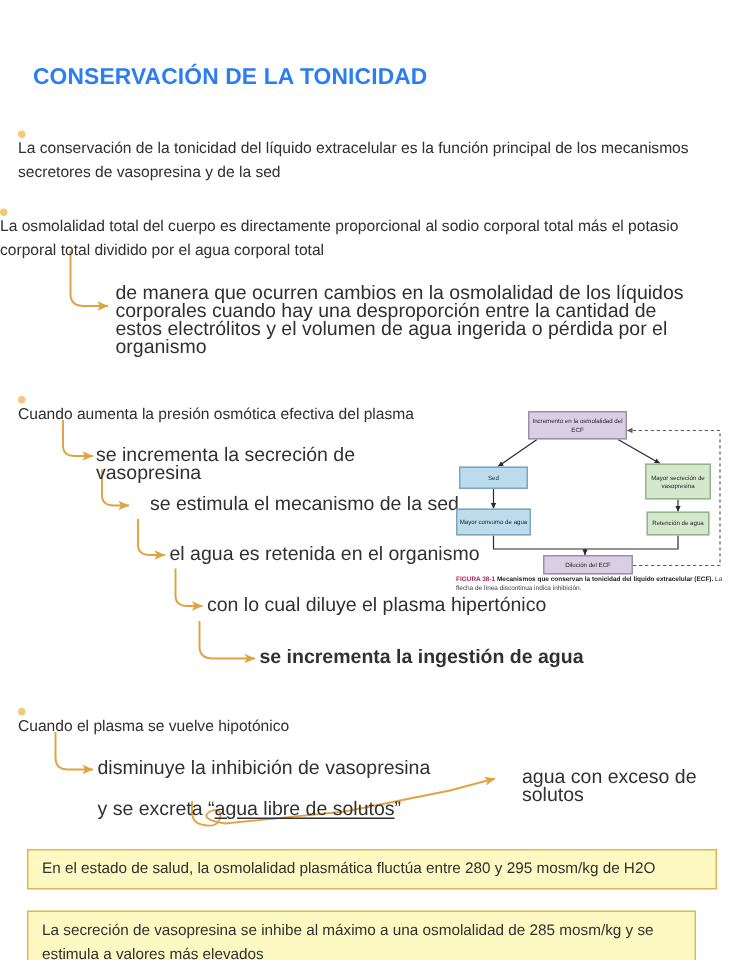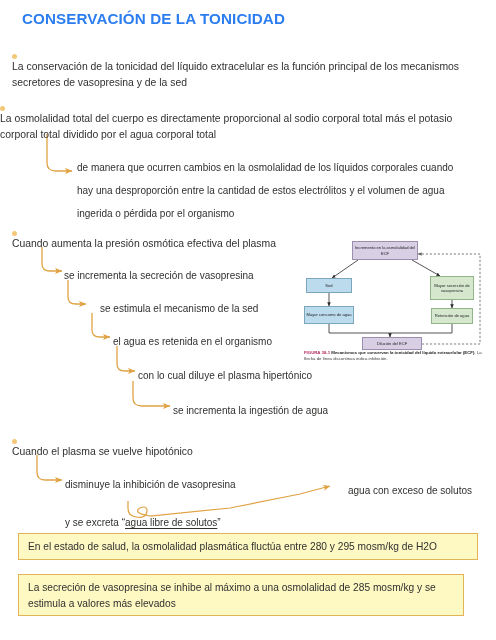--- a/index.html
+++ b/index.html
@@ -14,20 +14,21 @@
     font-family: "Liberation Sans", sans-serif;
     color: #2f2f33;
     overflow: hidden;
   }
 
   #slide {
     position: absolute;
     inset: 0;
     width: 496px;
     height: 504px;
+    margin-top: 33px;
   }
 
   
   .title {
     position: absolute;
     left: 22px;
     top: 10px;
     font-size: 15.2px;
     font-weight: bold;
     letter-spacing: 0.1px;
@@ -52,22 +53,22 @@
     border-radius: 50%;
     background: #f3c878;
     margin-top: 5px;
     margin-right: 3px;
   }
   .bullet .txt { display: block; }
 
   
   .line {
     position: absolute;
-    font-size: 10px;
-    line-height: 23px;
+    font-size: 13px;
+    line-height: 12px;
     color: #30302f;
     white-space: pre-line;
   }
   .line.u .uline { text-decoration: underline; text-underline-offset: 1.5px; }
 
   
   #arrows {
     position: absolute;
     left: 0; top: 0;
     width: 496px; height: 640px;
@@ -184,21 +185,21 @@
   <div class="line" style="left:77px; top:156px; width:384px;">de manera que ocurren cambios en la osmolalidad de los líquidos corporales cuando hay una desproporción entre la cantidad de estos electrólitos y el volumen de agua ingerida o pérdida por el organismo</div>
 
   <div class="line" style="left:64px; top:264px; width:240px;">se incrementa la secreción de vasopresina</div>
 
   <div class="line" style="left:100px; top:297px; width:240px;">se estimula el mecanismo de la sed</div>
 
   <div class="line" style="left:113px; top:330px; width:240px;">el agua es retenida en el organismo</div>
 
   <div class="line" style="left:138px; top:364px; width:240px;">con lo cual diluye el plasma hipertónico</div>
 
-  <div class="line" style="left:173px; top:399px; width:240px;">se incrementa la ingestión de agua</div>
+  <div class="line" style="left:173px; top:399px; width:240px;font-weight:bold;">se incrementa la ingestión de agua</div>
 
   <div class="line" style="left:65px; top:473px; width:260px;">disminuye la inhibición de vasopresina</div>
 
   <div class="line u" style="left:65px; top:488px; width:260px;">
     <span>y se excreta “</span><span class="uline">agua libre de solutos</span><span>”</span>
   </div>
 
   <div class="line" style="left:348px; top:479px; width:160px;">agua con exceso de solutos</div>
 
   <div class="factbox" style="left:18px; top:533px; width:460px; height:27px;">En el estado de salud, la osmolalidad plasmática fluctúa entre 280 y 295 mosm/kg de H2O</div>

